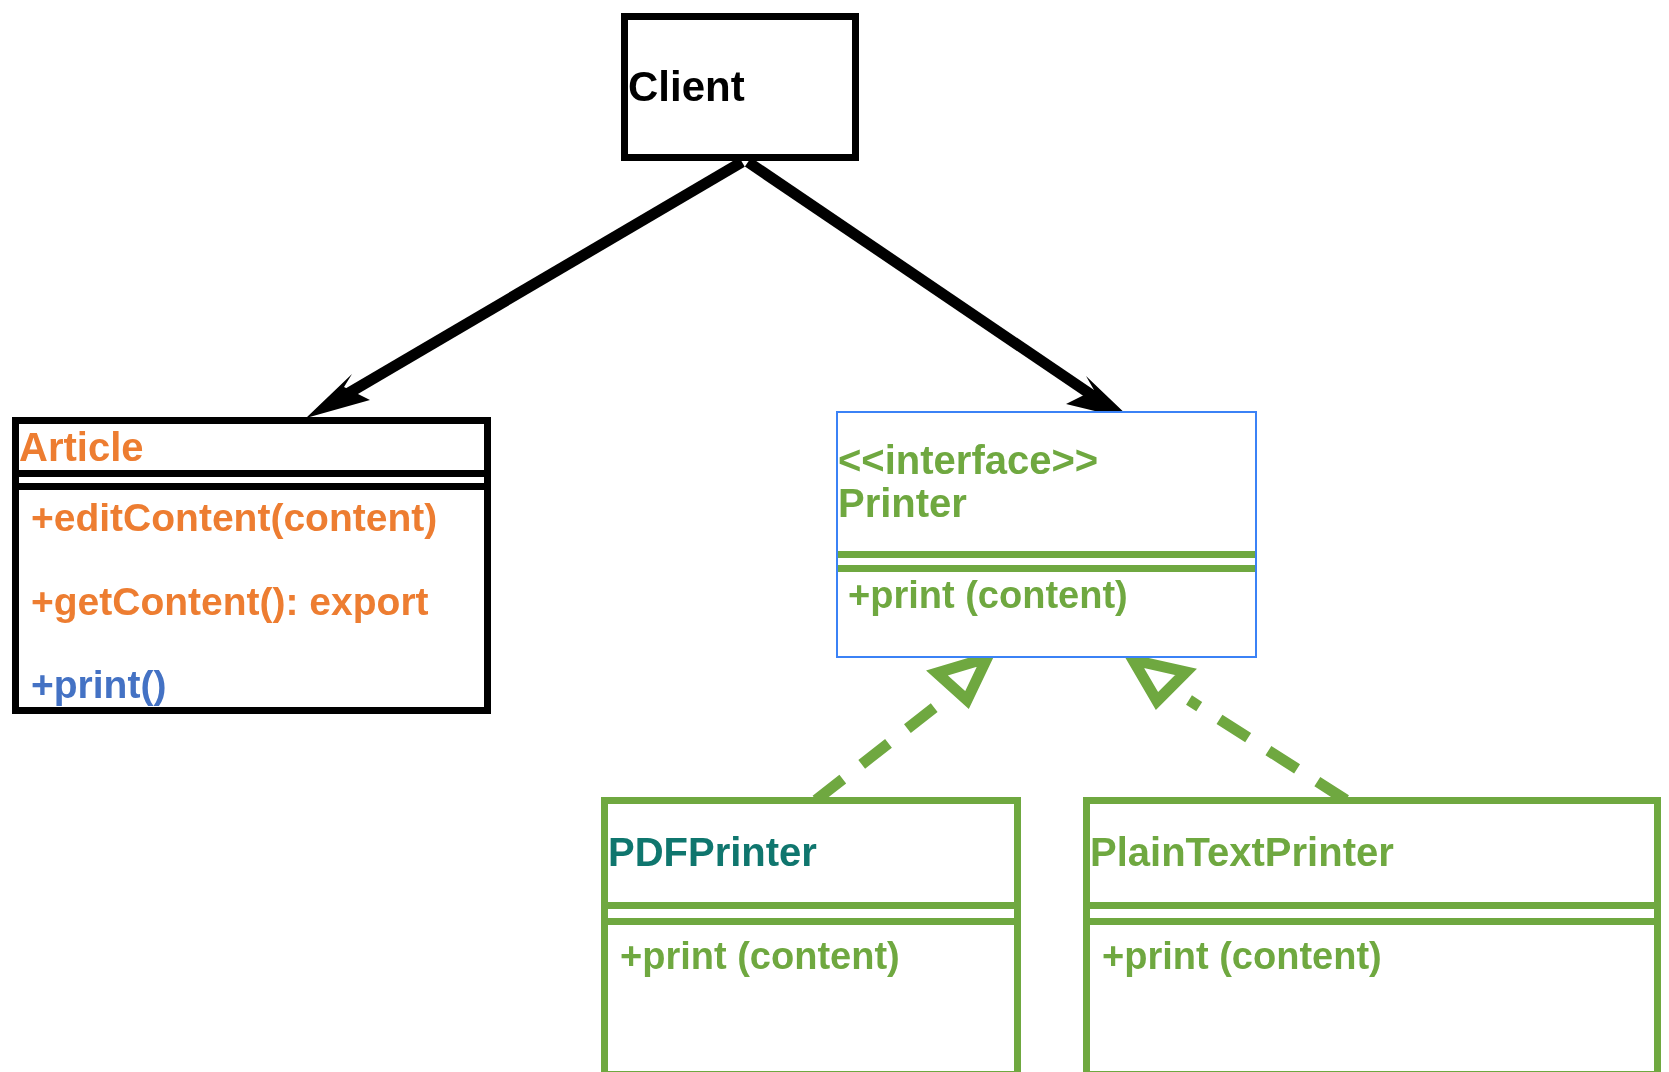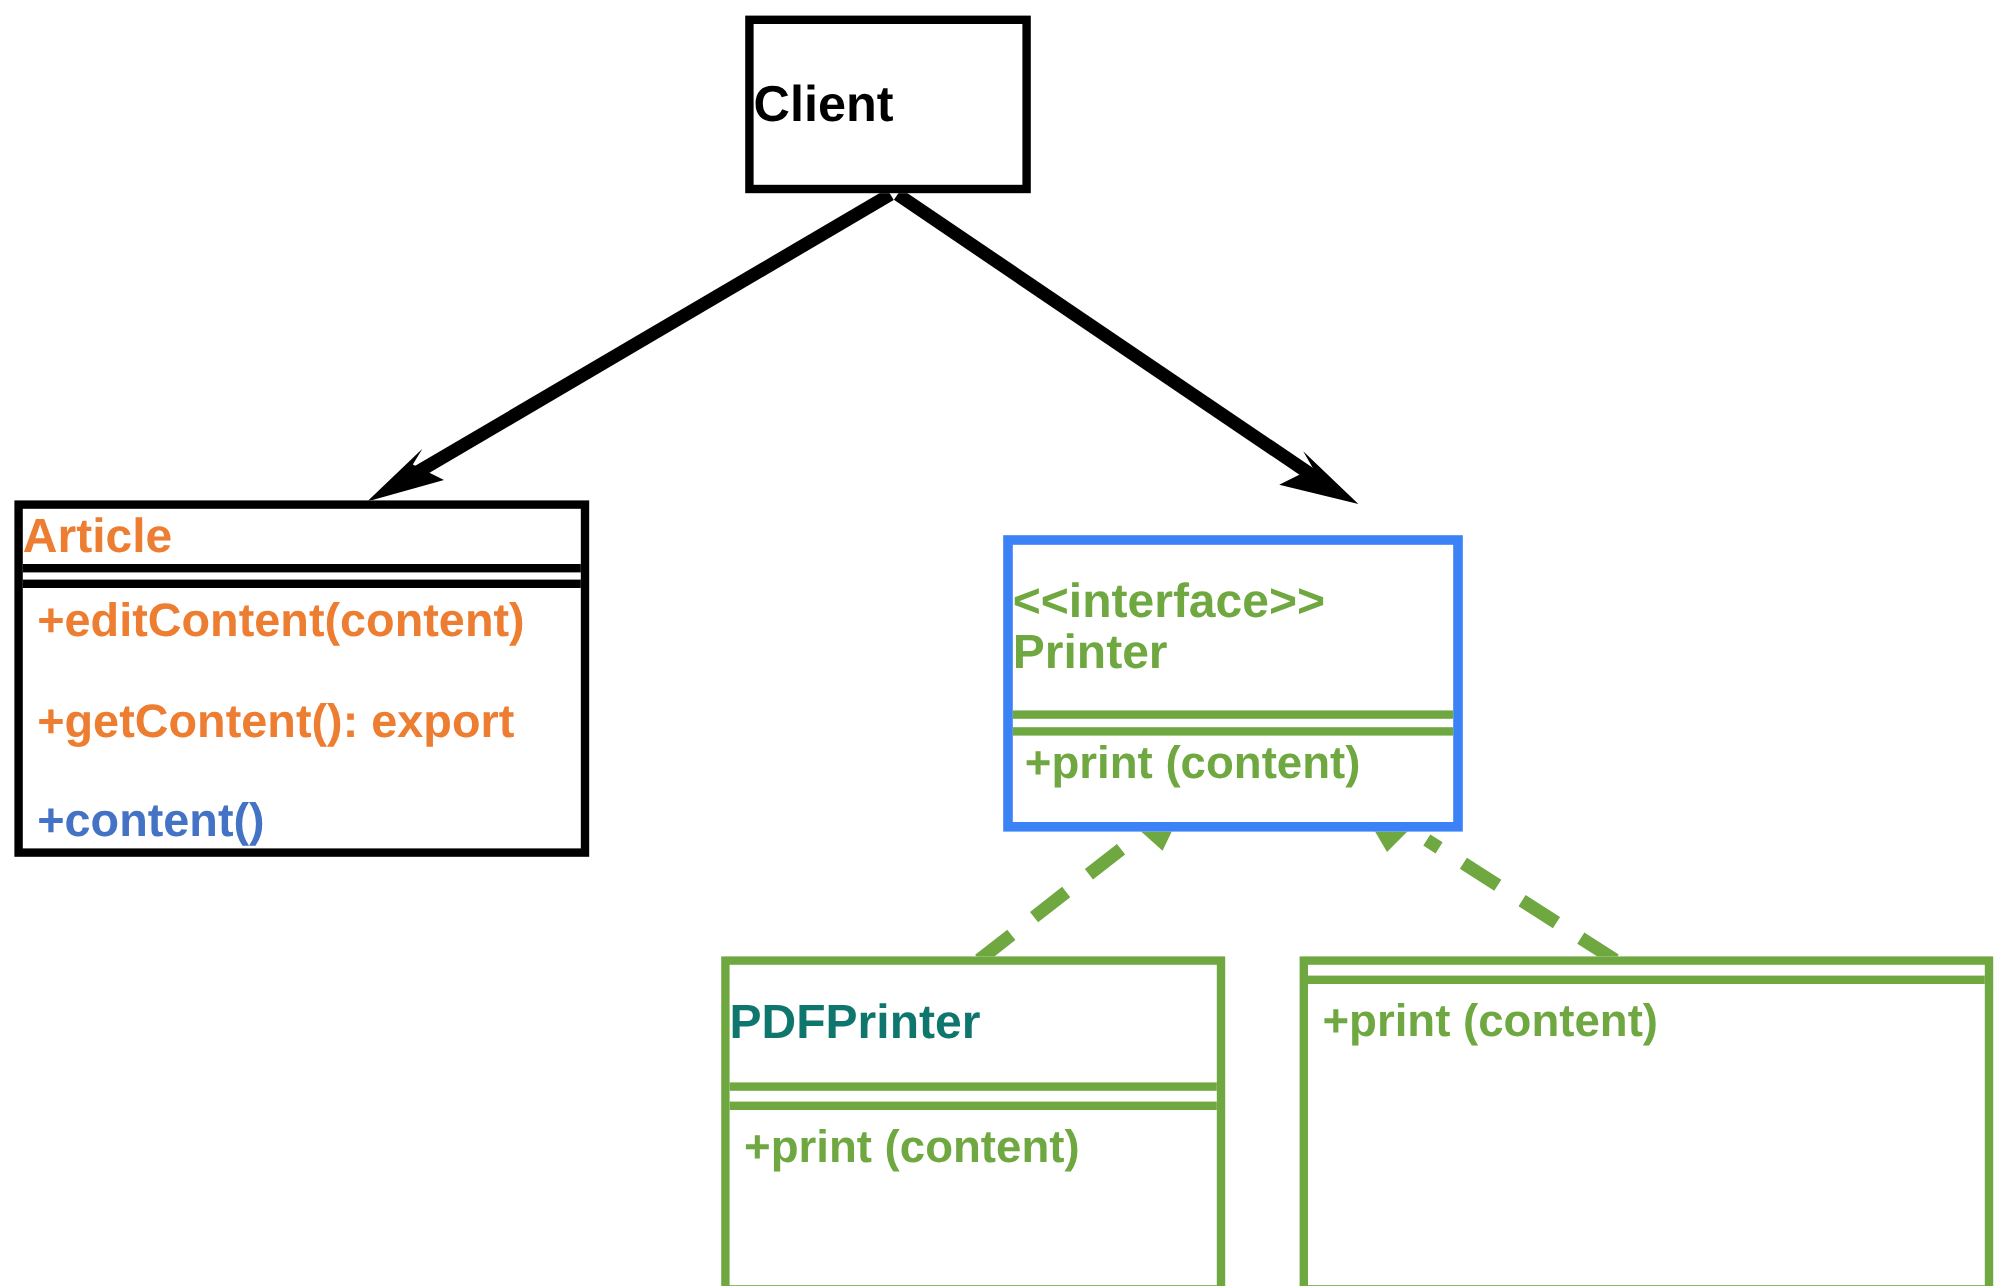--- a/index.html
+++ b/index.html
@@ -98,24 +98,23 @@
   #article-box .meth-line {
     font-size: 39px;
   }
   .c-orange { color: #ED7D31; }
   .c-blue   { color: #4472C4; }
 
   
   #printer-box {
     left: 836px;
     top: 411px;
-    width: 383px;
+    width: 421px;
     height: 247px;
-    border: 8px solid #3b82f6;
-    margin-top: 35px;
+    border: 2px solid #3b82f6;
   }
   #printer-box .title-cmp {
     height: 138px;
     color: #6FA840;
     font-size: 40px;
     border-bottom: 7px solid #6FA840;
   }
   #printer-box .attr-cmp {
     height: 14px;
     border-bottom: 7px solid #6FA840;
@@ -212,21 +211,21 @@
   </div>
 
   <div class="uml-box" id="article-box">
     <div class="title-cmp">
       <span>Article</span>
     </div>
     <div class="attr-cmp"></div>
     <div class="meth-cmp">
       <div class="meth-line c-orange">+editContent(content)</div>
       <div class="meth-line c-orange">+getContent(): export</div>
-      <div class="meth-line c-blue">+content()</div>
+      <div class="meth-line c-blue">+print()</div>
     </div>
   </div>
 
   <div class="uml-box" id="printer-box">
     <div class="title-cmp">
       <span>&lt;&lt;interface&gt;&gt;</span>
       <span>Printer</span>
     </div>
     <div class="attr-cmp"></div>
     <div class="meth-cmp">
@@ -238,19 +237,22 @@
     <div class="title-cmp">
       <span>PDFPrinter</span>
     </div>
     <div class="attr-cmp"></div>
     <div class="meth-cmp">
       <div class="meth-line">+print (content)</div>
     </div>
   </div>
 
   <div class="uml-box" id="plaintextprinter-box">
+    <div class="title-cmp">
+      <span>PlainTextPrinter</span>
+    </div>
     <div class="attr-cmp"></div>
     <div class="meth-cmp">
       <div class="meth-line">+print (content)</div>
     </div>
   </div>
 
 </div>
 
 </body></html>

